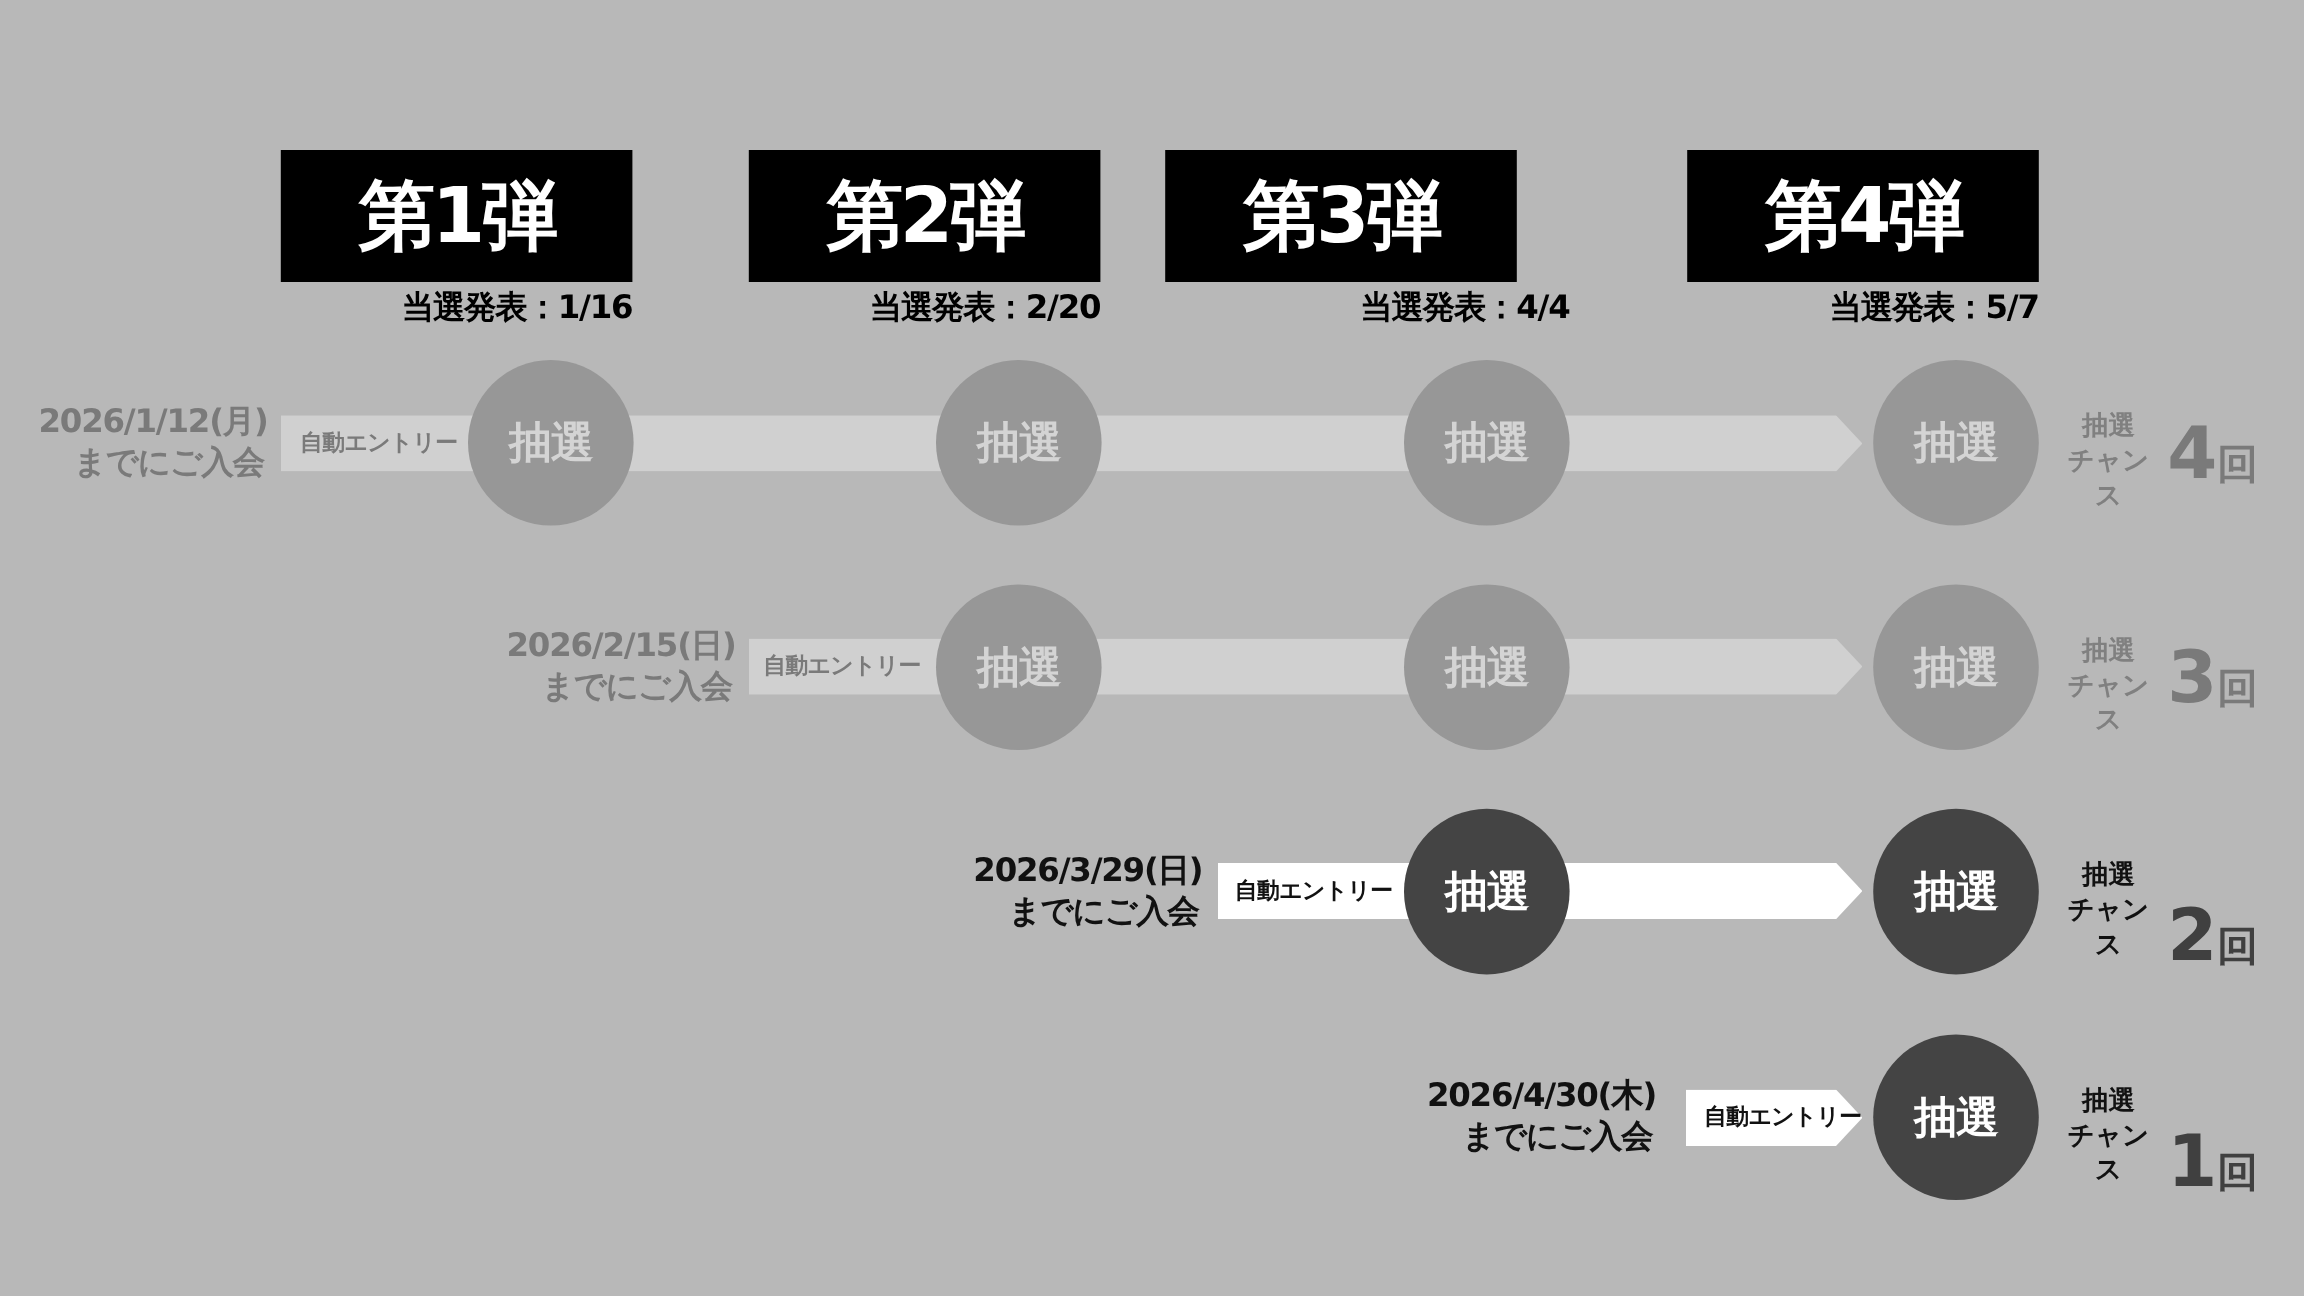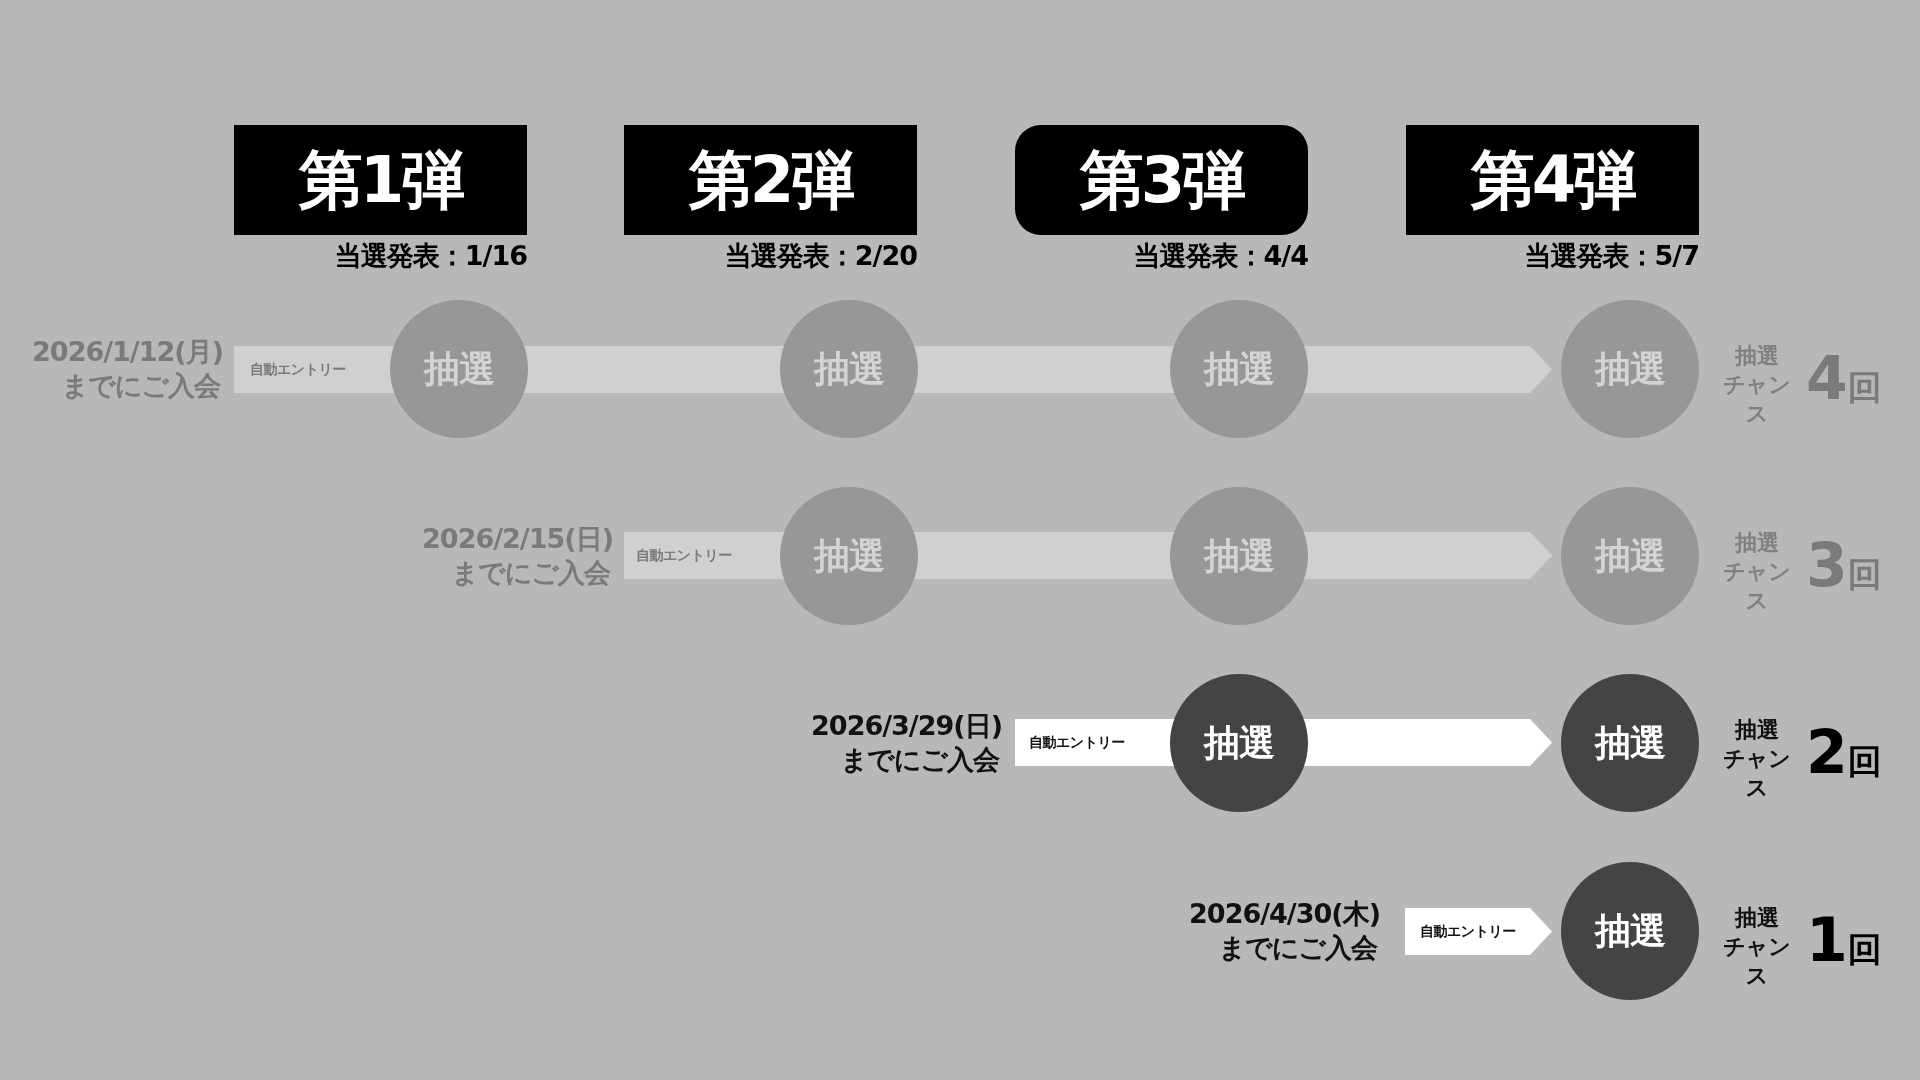--- a/index.html
+++ b/index.html
@@ -19,21 +19,21 @@
     position: absolute; top: 238px; width: 293px; text-align: right;
     font-weight: bold; font-size: 27px; color: #000000; letter-spacing: -1px;
     white-space: nowrap;
   }
   .band {
     position: absolute; height: 47px;
     clip-path: polygon(0 0, calc(100% - 22px) 0, 100% 50%, calc(100% - 22px) 100%, 0 100%);
   }
   .band-label {
     position: absolute; height: 31px; line-height: 47px;
-    font-size: 14px; font-weight: bold; letter-spacing: -0.5px; white-space: nowrap;
+    font-size: 19px; font-weight: bold; letter-spacing: -0.5px; white-space: nowrap;
   }
   .circle {
     position: absolute; width: 138px; height: 138px; border-radius: 50%;
     display: flex; align-items: center; justify-content: center;
     font-weight: bold; font-size: 36px; letter-spacing: -1px;
   }
   .deadline {
     position: absolute; width: 260px; text-align: right;
     font-weight: bold; font-size: 27px; line-height: 34px; letter-spacing: -1px;
   }
@@ -56,35 +56,35 @@
   .faded .circle { background: #979797; color: #d4d4d4; }
   .faded .deadline { color: #7a7a7a; }
   .faded .chance { color: #808080; }
   .faded .count { color: #7a7a7a; }
 
   .active .band { background: #ffffff; }
   .active .band-label { color: #111; }
   .active .circle { background: #444444; color: #ffffff; }
   .active .deadline { color: #111; }
   .active .chance { color: #111; }
-  .active .count { color: #000000; }
+  .active .count { color: #404040; margin-top: 28px; }
 </style>
 </head>
 <body>
 
 <div>
   <div class="round-box" style="left:234px;">第1弾</div>
   <div class="announce" style="left:234px;">当選発表：1/16</div>
 </div>
 <div>
   <div class="round-box" style="left:624px;">第2弾</div>
   <div class="announce" style="left:624px;">当選発表：2/20</div>
 </div>
 <div>
-  <div class="round-box" style="left:1015px;border-radius:26px;">第3弾</div>
+  <div class="round-box" style="left:971px;">第3弾</div>
   <div class="announce" style="left:1015px;">当選発表：4/4</div>
 </div>
 <div>
   <div class="round-box" style="left:1406px;">第4弾</div>
   <div class="announce" style="left:1406px;">当選発表：5/7</div>
 </div>
 
 <div class="faded">
   <div class="deadline" style="left:-37px; top:335px;">
     <span>2026/1/12(月)</span>

